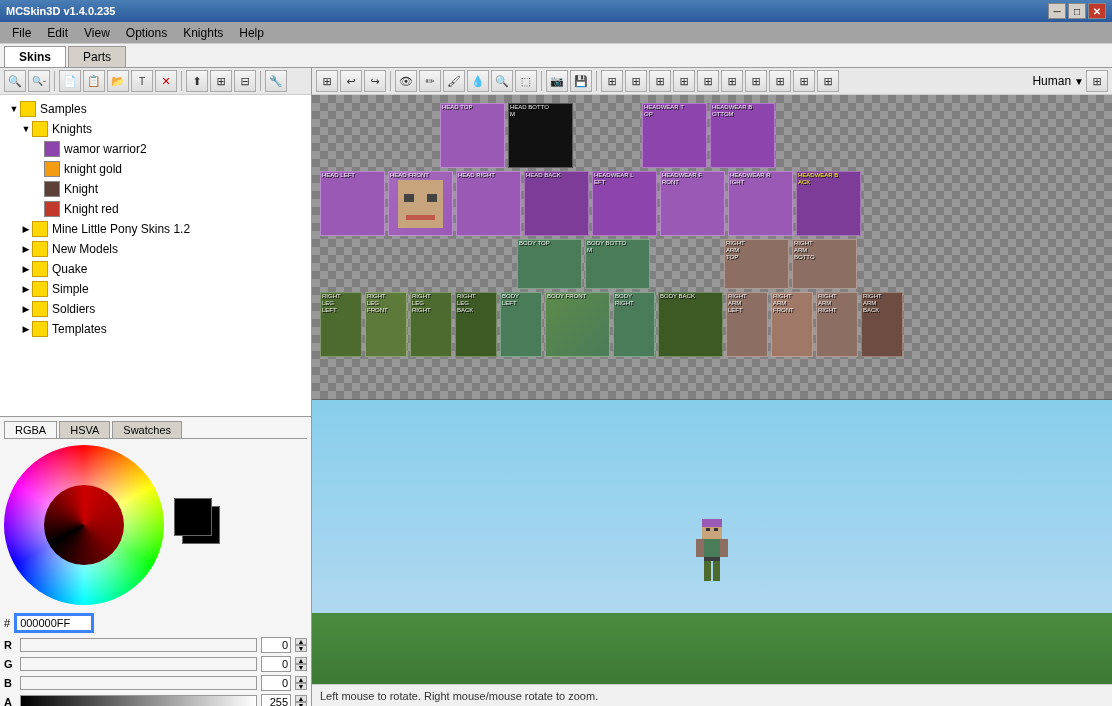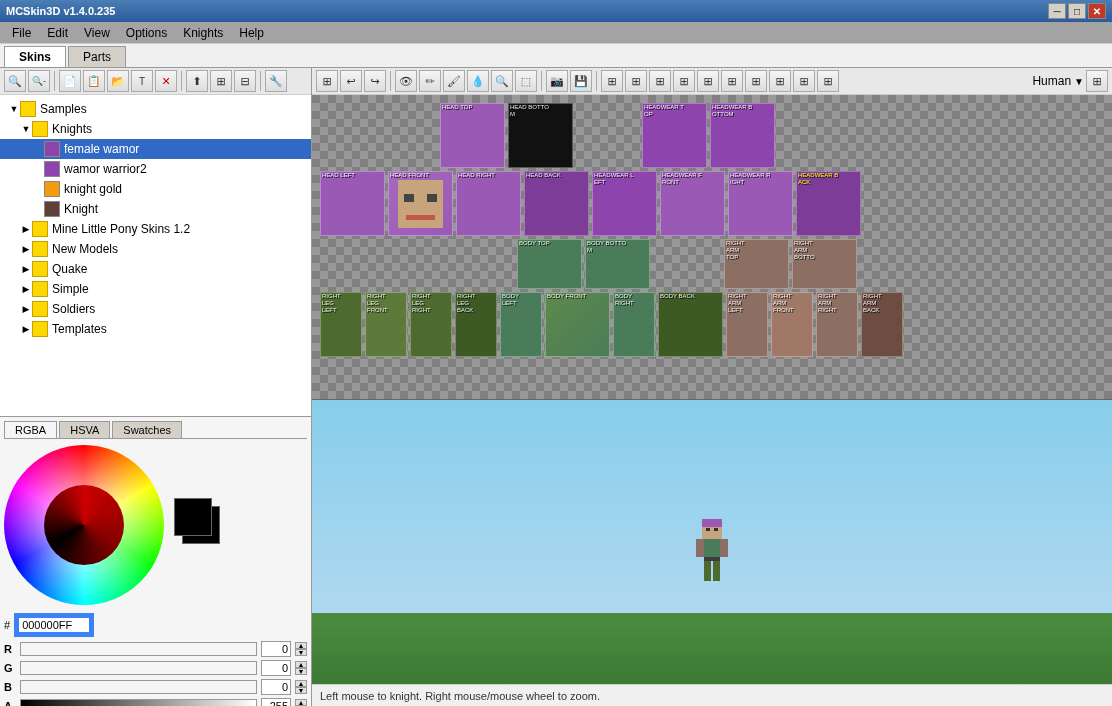--- a/index.html
+++ b/index.html
@@ -201,21 +201,21 @@
     #hex-row {
       display: flex;
       align-items: center;
       gap: 4px;
       margin-bottom: 4px;
     }
     #hex-row label { font-size: 11px; }
     #hex-input {
       width: 80px;
       font-size: 11px;
-      border: 5px solid #3b82f6;
+      border: 3px solid #3b82f6;
       padding: 1px 3px;
     }
 
     .slider-row {
       display: flex;
       align-items: center;
       gap: 4px;
       margin-bottom: 3px;
     }
     .slider-label { width: 12px; font-size: 11px; font-weight: bold; }
@@ -374,26 +374,20 @@
         <span>Samples</span>
       </div>
 
       <div class="tree-item">
         <span class="tree-indent" style="width:16px;"></span>
         <span class="tree-arrow">▼</span>
         <span class="tree-icon folder-icon"></span>
         <span>Knights</span>
       </div>
 
-      <div class="tree-item selected">
-        <span class="tree-indent" style="width:28px;"></span>
-        <span class="tree-arrow"> </span>
-        <span class="tree-icon skin-icon" style="background:#8e44ad;"></span>
-        <span>female wamor</span>
-      </div>
 
       <div class="tree-item">
         <span class="tree-indent" style="width:28px;"></span>
         <span class="tree-arrow"> </span>
         <span class="tree-icon skin-icon" style="background:#8e44ad;"></span>
         <span>wamor warrior2</span>
       </div>
 
       <div class="tree-item">
         <span class="tree-indent" style="width:28px;"></span>
@@ -402,20 +396,26 @@
         <span>knight gold</span>
       </div>
 
       <div class="tree-item">
         <span class="tree-indent" style="width:28px;"></span>
         <span class="tree-arrow"> </span>
         <span class="tree-icon skin-icon" style="background:#5d4037;"></span>
         <span>Knight</span>
       </div>
 
+      <div class="tree-item">
+        <span class="tree-indent" style="width:28px;"></span>
+        <span class="tree-arrow"> </span>
+        <span class="tree-icon skin-icon" style="background:#c0392b;"></span>
+        <span>Knight red</span>
+      </div>
 
       <div class="tree-item">
         <span class="tree-indent" style="width:16px;"></span>
         <span class="tree-arrow">▶</span>
         <span class="tree-icon folder-icon"></span>
         <span>Mine Little Pony Skins 1.2</span>
       </div>
 
       <div class="tree-item">
         <span class="tree-indent" style="width:16px;"></span>
@@ -725,16 +725,16 @@
 
           <rect x="12" y="42" width="7" height="20" fill="#4e6b2f"></rect>
           <rect x="21" y="42" width="7" height="20" fill="#4e6b2f"></rect>
 
           <rect x="12" y="38" width="16" height="4" fill="#3d3d3d"></rect>
         </svg>
       </div>
     </div>
 
     <div id="status-bar">
-      <span>Left mouse to knight. Right mouse/mouse wheel to zoom.</span>
+      <span>Left mouse to rotate. Right mouse/mouse rotate to zoom.</span>
     </div>
   </div>
 </div>
 
 </body></html>

